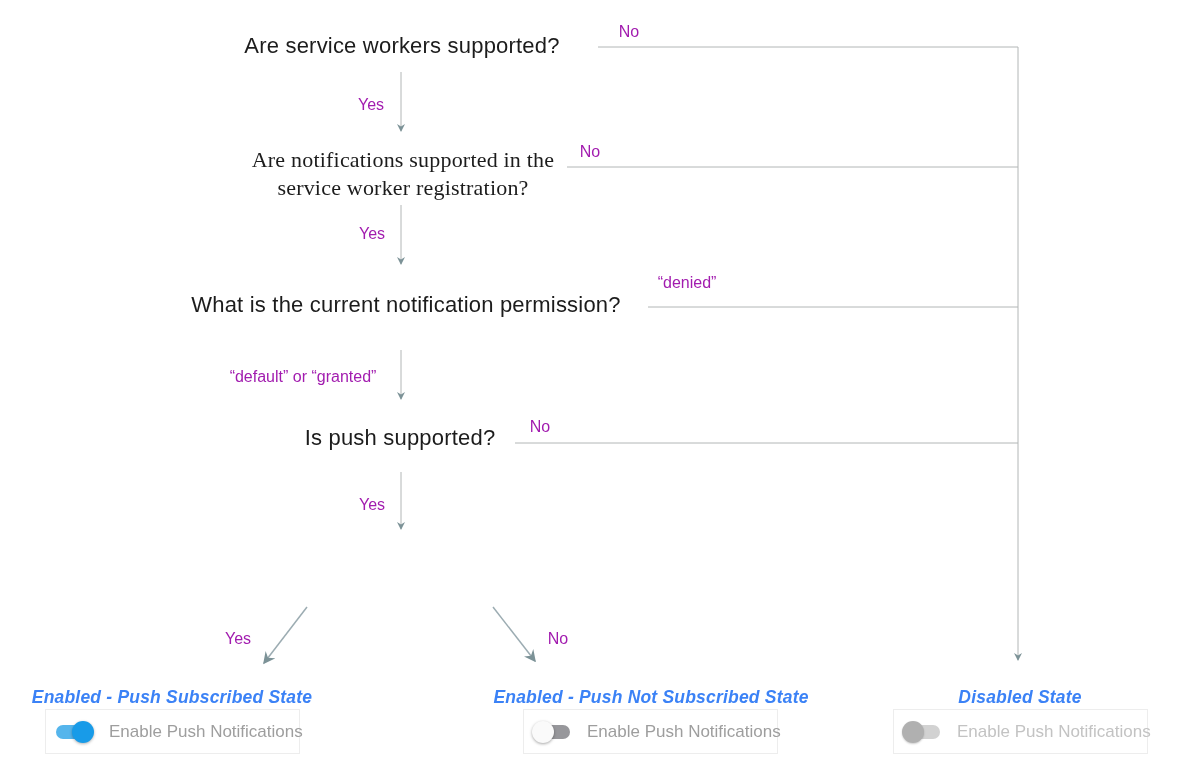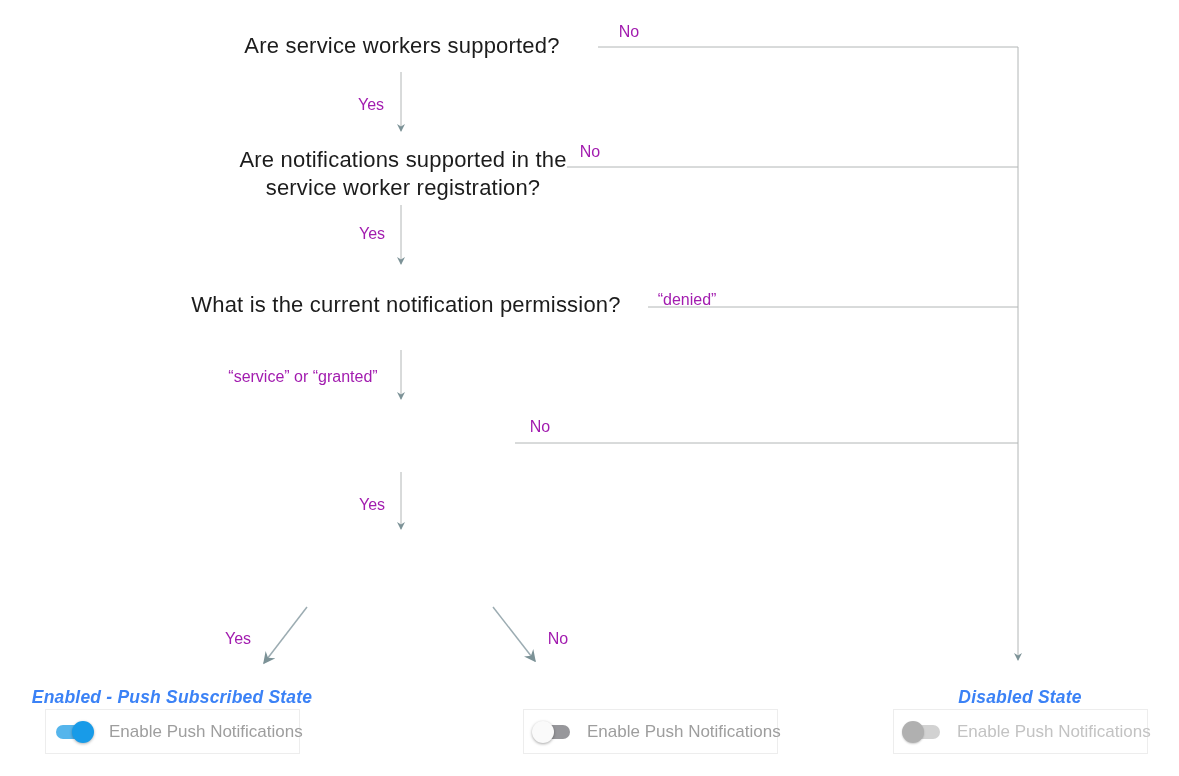--- a/index.html
+++ b/index.html
@@ -96,35 +96,37 @@
     <line x1="401" y1="72" x2="401" y2="131" stroke="#b2b6b6" stroke-width="1" marker-end="url(#arr)"></line>
     <line x1="401" y1="205" x2="401" y2="264" stroke="#b2b6b6" stroke-width="1" marker-end="url(#arr)"></line>
     <line x1="401" y1="350" x2="401" y2="399" stroke="#b2b6b6" stroke-width="1" marker-end="url(#arr)"></line>
     <line x1="401" y1="472" x2="401" y2="529" stroke="#b2b6b6" stroke-width="1" marker-end="url(#arr)"></line>
 
     <line x1="307" y1="607" x2="264" y2="663" stroke="#9cacb2" stroke-width="1.5" marker-end="url(#arr)"></line>
     <line x1="493" y1="607" x2="535" y2="661" stroke="#9cacb2" stroke-width="1.5" marker-end="url(#arr)"></line>
   </svg>
 
   <div class="q" style="left:402px; top:46px;">Are service workers supported?</div>
-  <div class="q wrap" style="left:403px; top:174px;">Are notifications supported in the service worker registration?</div>
+  <div class="q wrap" style="left:403px; top:174px;font-family:Liberation Serif, serif;">Are notifications supported in the service worker registration?</div>
   <div class="q" style="left:406px; top:305px;">What is the current notification permission?</div>
+  <div class="q" style="left:400px; top:438px;">Is push supported?</div>
 
   <div class="edge-lbl" style="left:629px; top:32px;">No</div>
   <div class="edge-lbl" style="left:371px; top:105px;">Yes</div>
   <div class="edge-lbl" style="left:590px; top:152px;">No</div>
   <div class="edge-lbl" style="left:372px; top:234px;">Yes</div>
-  <div class="edge-lbl" style="left:687px; top:300px;">“denied”</div>
-  <div class="edge-lbl" style="left:303px; top:377px;">“service” or “granted”</div>
+  <div class="edge-lbl" style="left:687px; top:283px;">“denied”</div>
+  <div class="edge-lbl" style="left:303px; top:377px;">“default” or “granted”</div>
   <div class="edge-lbl" style="left:540px; top:427px;">No</div>
   <div class="edge-lbl" style="left:372px; top:505px;">Yes</div>
   <div class="edge-lbl" style="left:238px; top:639px;">Yes</div>
   <div class="edge-lbl" style="left:558px; top:639px;">No</div>
 
   <div class="state-title" style="left:172px;  top:697px;">Enabled - Push Subscribed State</div>
+  <div class="state-title" style="left:651px;  top:697px;">Enabled - Push Not Subscribed State</div>
   <div class="state-title" style="left:1020px; top:697px;font-style:italic;">Disabled State</div>
 
   <div class="card" style="left:45px; top:709px;">
     <div class="switch on">
       <div class="track"></div>
       <div class="thumb"></div>
     </div>
     <div class="lbl">Enable Push Notifications</div>
   </div>
 

